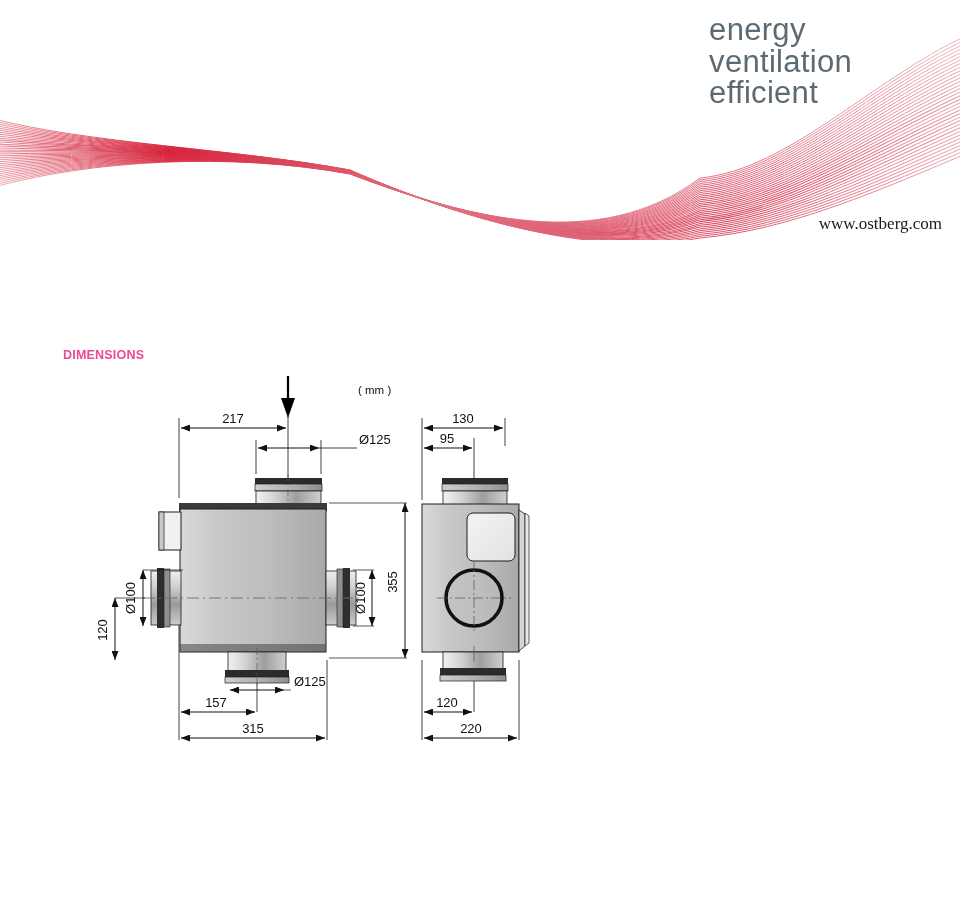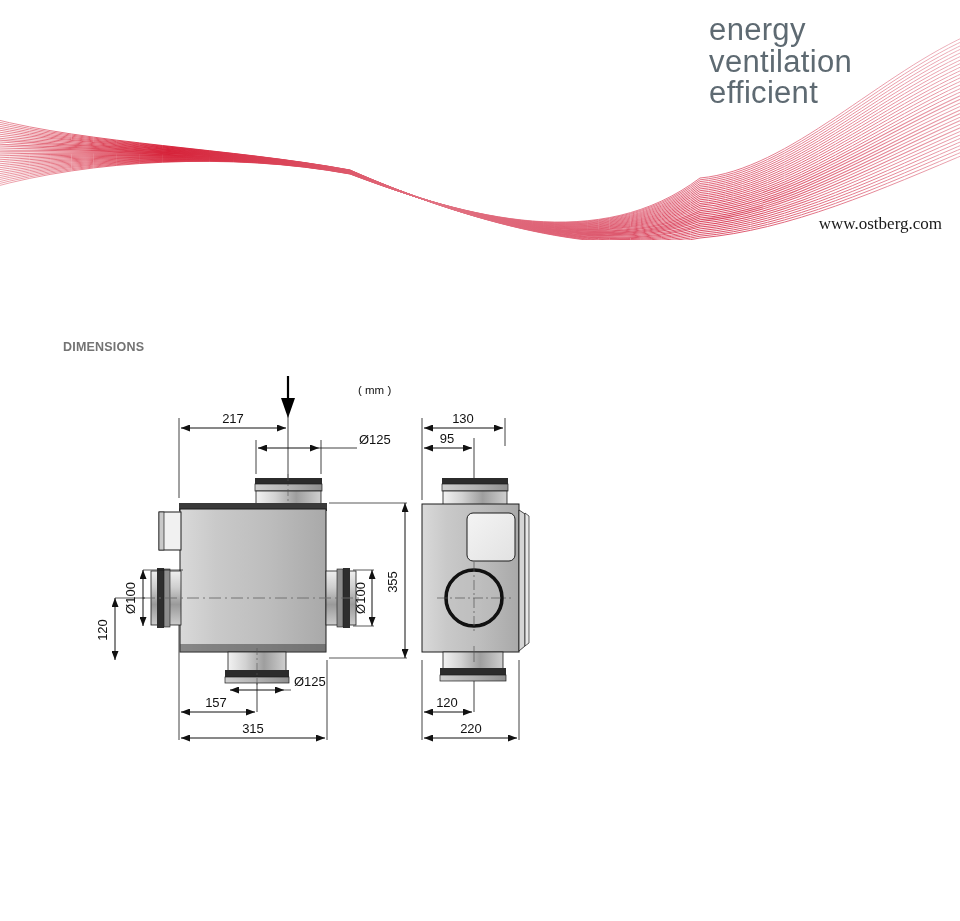--- a/index.html
+++ b/index.html
@@ -73,26 +73,26 @@
     top: 214px;
     font-family: "Liberation Serif", serif;
     font-size: 17px;
     color: #1a1a1a;
   }
 
   
   #dimensions-title {
     position: absolute;
     left: 63px;
-    top: 340px;
+    top: 348px;
     font-family: "Liberation Sans", sans-serif;
     font-weight: bold;
     font-size: 12.5px;
     letter-spacing: 0.2px;
-    color: #737373;
+    color: #ec4899;
   }
 
   
   #drawing-area {
     position: absolute;
     left: 85px;
     top: 370px;
     width: 480px;
     height: 380px;
   }

